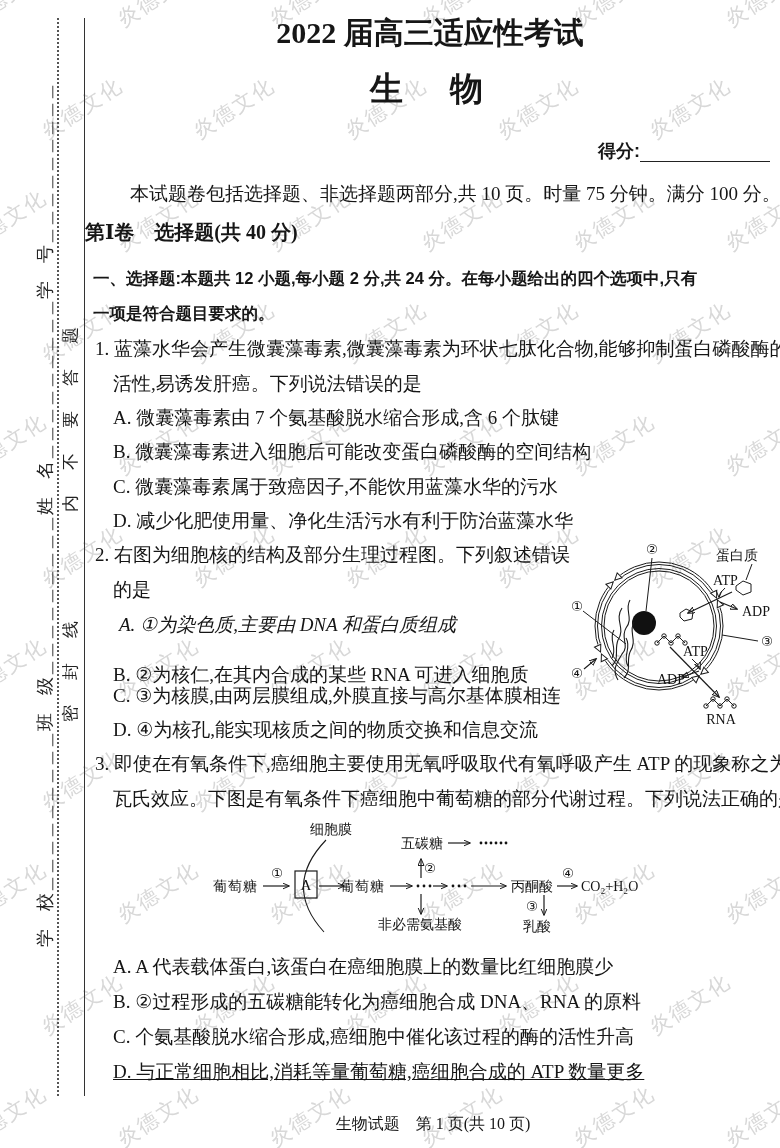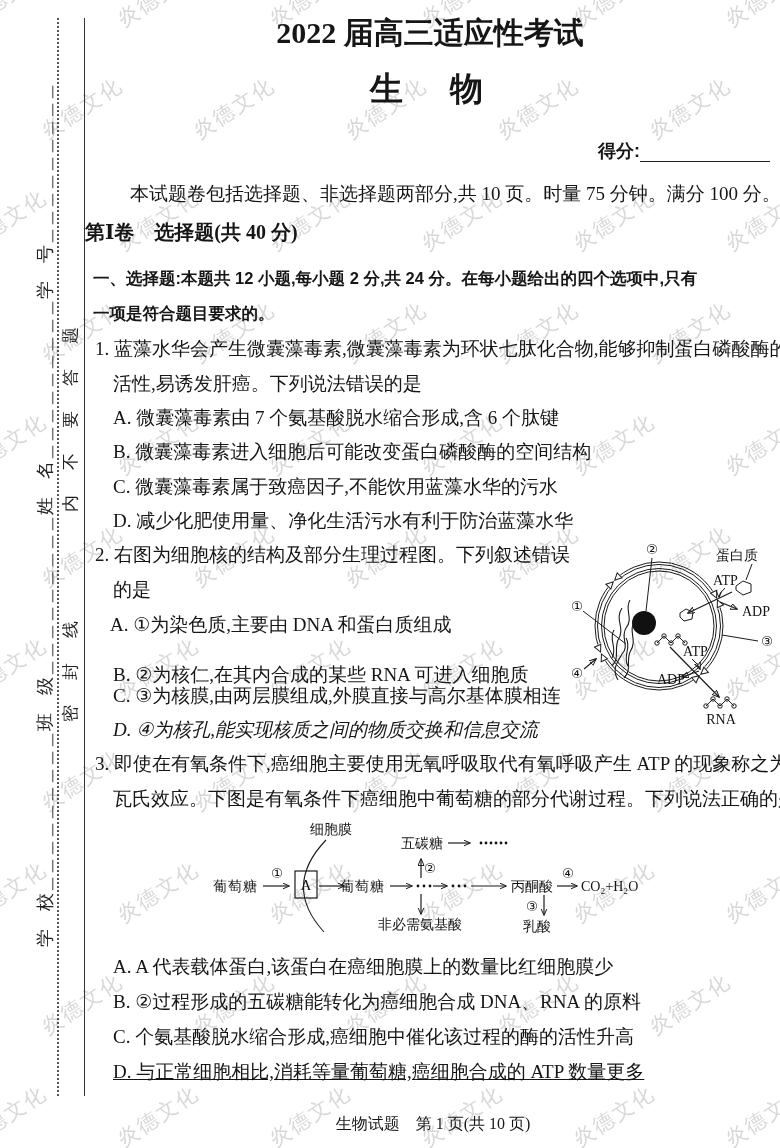--- a/index.html
+++ b/index.html
@@ -118,24 +118,24 @@
 
     <div class="line" style="left:95px;top:339px;">1. 蓝藻水华会产生微囊藻毒素,微囊藻毒素为环状七肽化合物,能够抑制蛋白磷酸酶的</div>
     <div class="line" style="left:113px;top:374px;">活性,易诱发肝癌。下列说法错误的是</div>
     <div class="line" style="left:113px;top:408px;">A. 微囊藻毒素由 7 个氨基酸脱水缩合形成,含 6 个肽键</div>
     <div class="line" style="left:113px;top:442px;">B. 微囊藻毒素进入细胞后可能改变蛋白磷酸酶的空间结构</div>
     <div class="line" style="left:113px;top:477px;">C. 微囊藻毒素属于致癌因子,不能饮用蓝藻水华的污水</div>
     <div class="line" style="left:113px;top:511px;">D. 减少化肥使用量、净化生活污水有利于防治蓝藻水华</div>
 
     <div class="line" style="left:95px;top:545px;">2. 右图为细胞核的结构及部分生理过程图。下列叙述错误</div>
     <div class="line" style="left:113px;top:580px;">的是</div>
-    <div class="line" style="left:110px;top:615px;">A. ①为染色质,主要由 DNA 和蛋白质组成</div>
+    <div class="line" style="left:119px;top:615px;font-style:italic;">A. ①为染色质,主要由 DNA 和蛋白质组成</div>
     <div class="line" style="left:113px;top:650px;margin-top:15px;">B. ②为核仁,在其内合成的某些 RNA 可进入细胞质</div>
     <div class="line" style="left:113px;top:686px;">C. ③为核膜,由两层膜组成,外膜直接与高尔基体膜相连</div>
-    <div class="line" style="left:113px;top:720px;font-style:italic;">D. ④为核孔,能实现核质之间的物质交换和信息交流</div>
+    <div class="line" style="left:113px;top:720px;">D. ④为核孔,能实现核质之间的物质交换和信息交流</div>
 
     <svg style="position:absolute;left:570px;top:530px;overflow:visible;" width="212" height="215" viewBox="0 0 212 215">
       <defs>
         <marker id="na" markerWidth="8" markerHeight="8" refX="6.5" refY="3" orient="auto" markerUnits="userSpaceOnUse">
           <path d="M0,0 L7,3 L0,6 Z" fill="#141414" stroke="none"></path>
         </marker>
       </defs>
 
       <g>
         <circle class="o" cx="89" cy="96" r="64" stroke-width="1"></circle>

